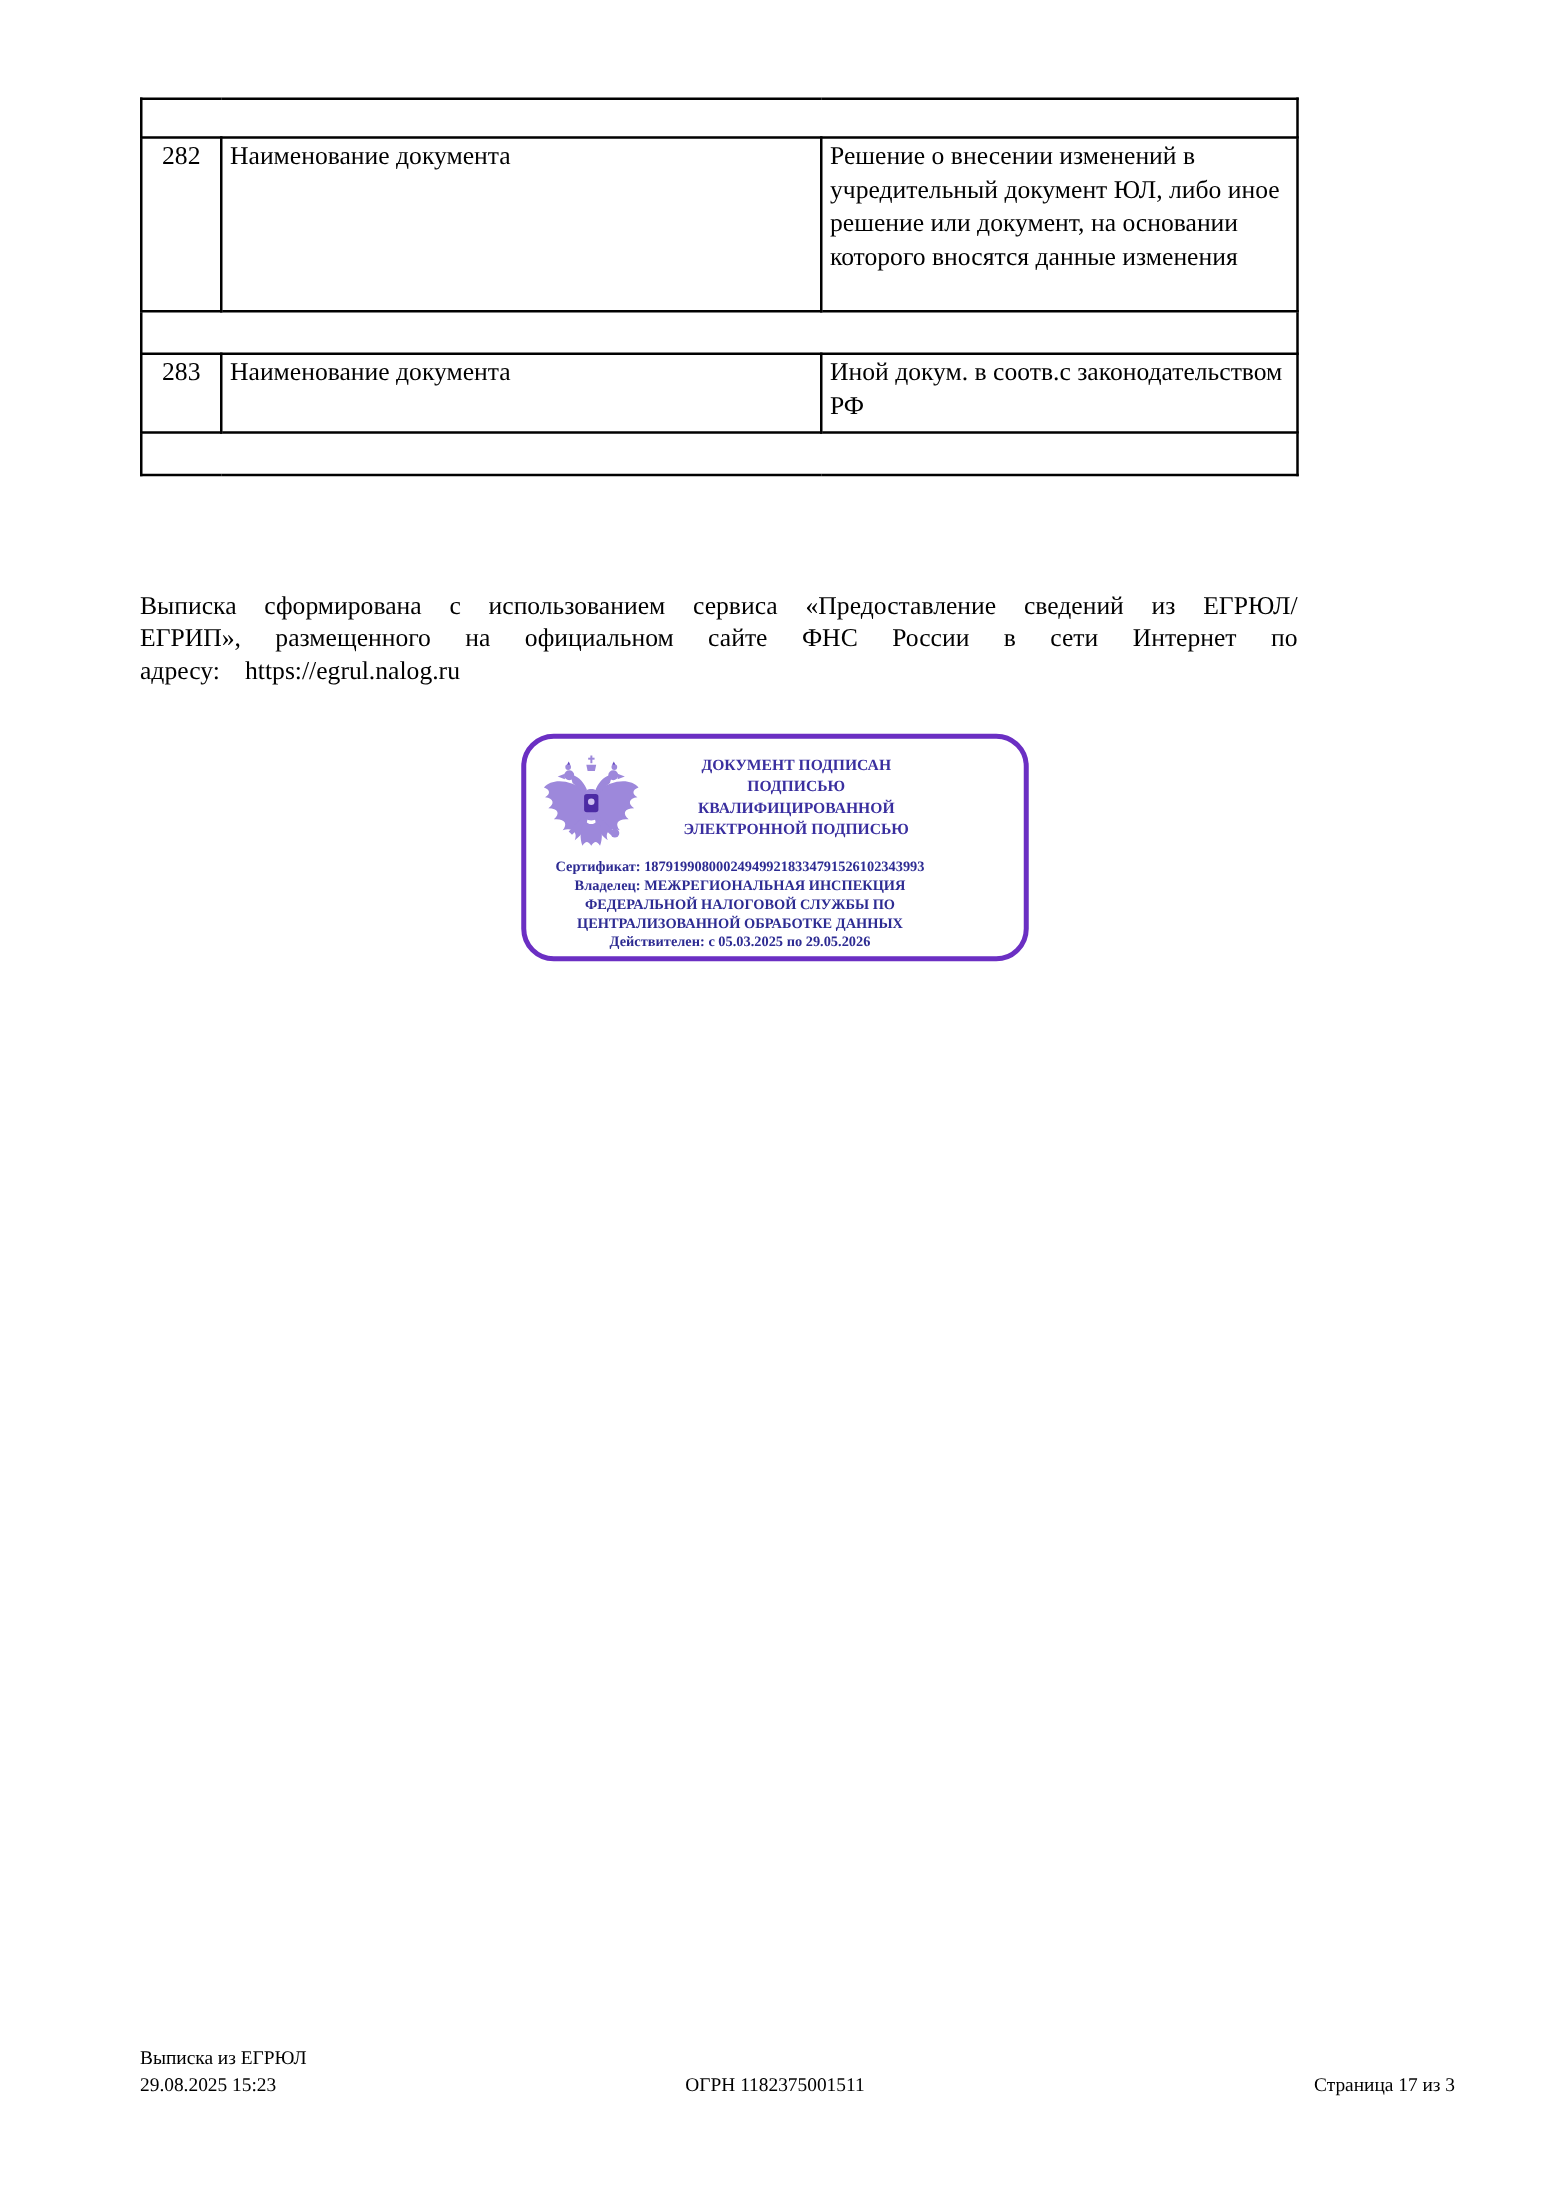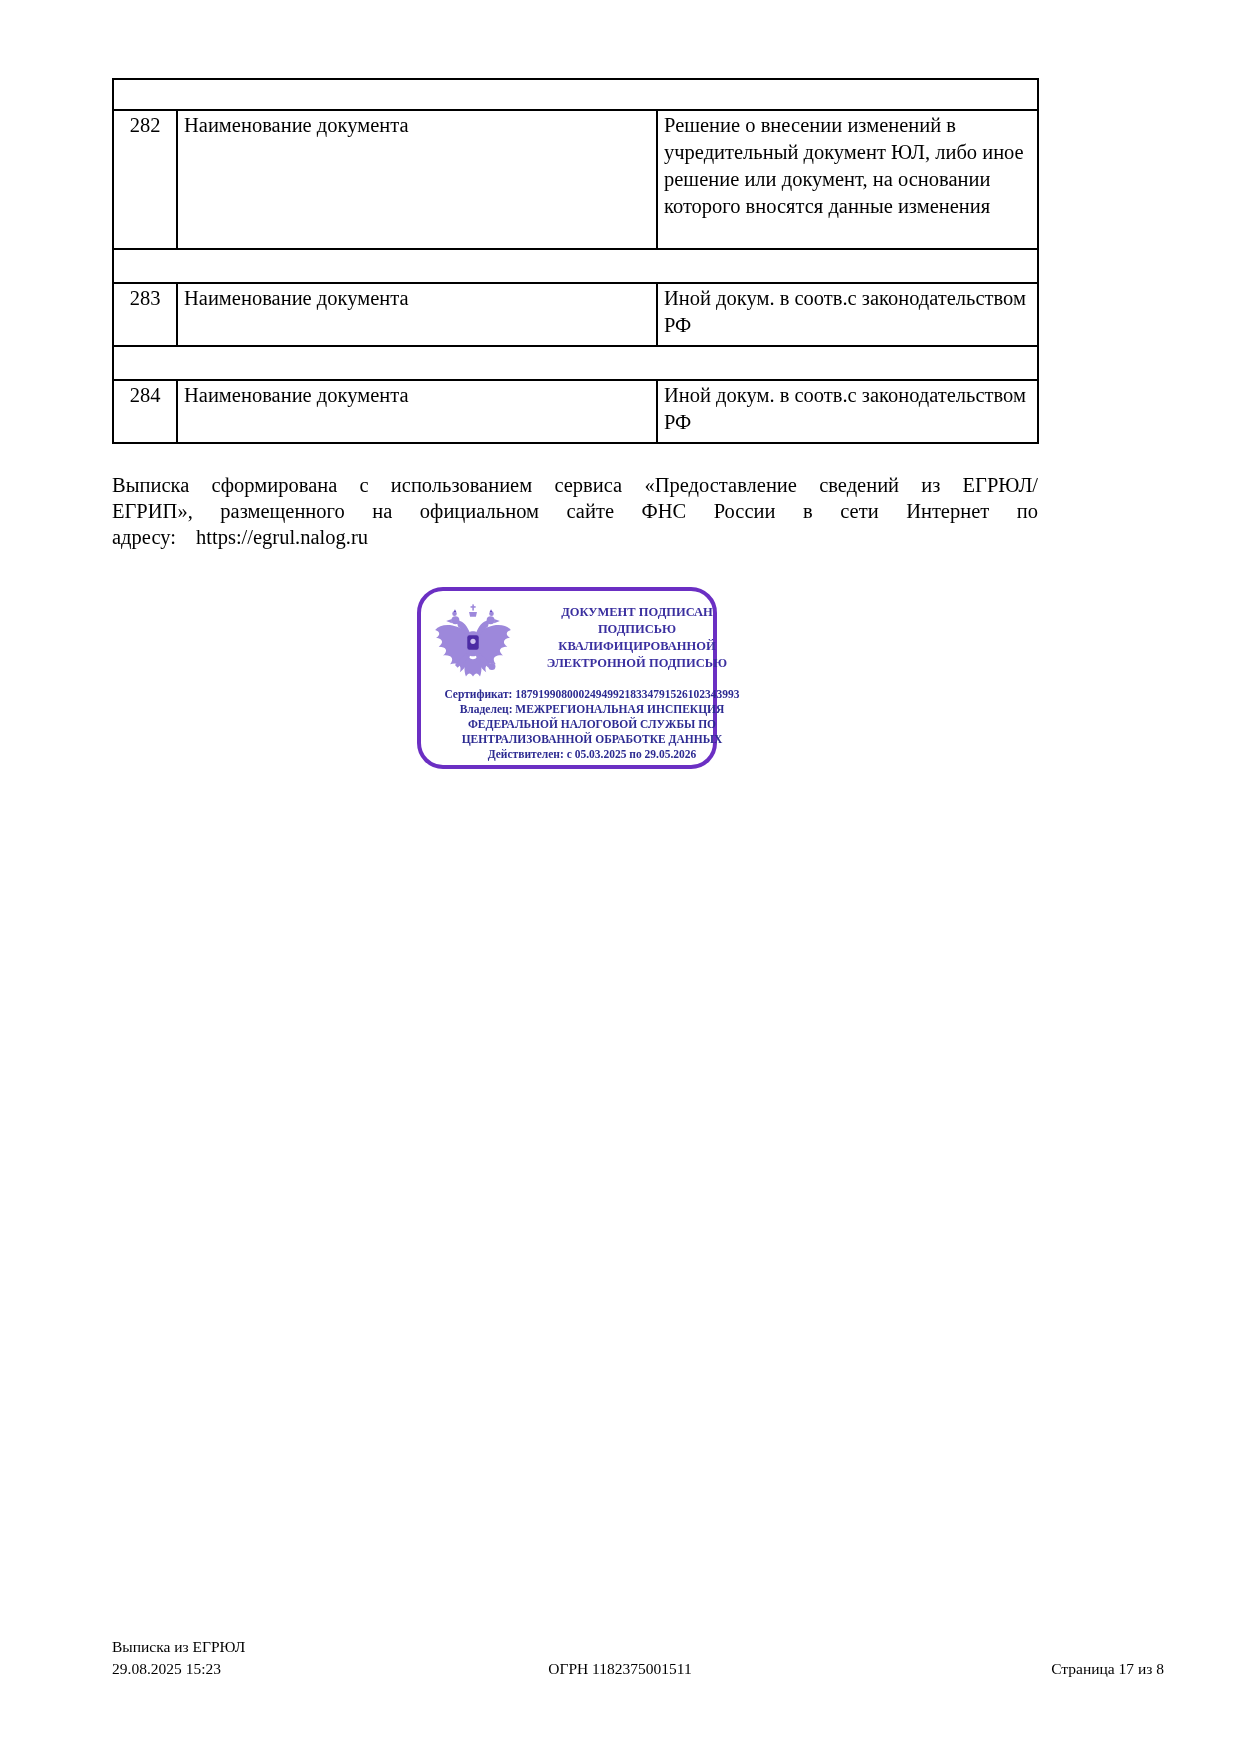--- a/index.html
+++ b/index.html
@@ -37,21 +37,21 @@
   .note{
     position:absolute;left:112px;top:472px;width:926px;
     font-size:20.5px;line-height:26px;
     text-align:justify;
     word-spacing:15px;
   }
 
   
   .stamp{
     position:absolute;left:417px;top:587px;
-    width:300px;height:182px;
+    width:406px;height:182px;
     box-sizing:border-box;
     border:4px solid #6b2fc3;
     border-radius:26px;
     background:#ffffff;
   }
   .stamp .emblem{
     position:absolute;left:7px;top:9px;width:90px;height:88px;
   }
   .stamp .stamp-title{
     position:absolute;left:102px;top:13px;width:228px;
@@ -107,25 +107,20 @@
         <td colspan="3"></td>
       </tr>
       <tr class="row-mid">
         <td class="cell-num">283</td>
         <td>Наименование документа</td>
         <td>Иной докум. в соотв.с законодательством РФ</td>
       </tr>
       <tr class="row-spacer">
         <td colspan="3"></td>
       </tr>
-      <tr class="row-mid">
-        <td class="cell-num">284</td>
-        <td>Наименование документа</td>
-        <td>Иной докум. в соотв.с законодательством РФ</td>
-      </tr>
     </tbody>
   </table>
 
   <div class="note">Выписка сформирована с использованием сервиса «Предоставление сведений из ЕГРЮЛ/ЕГРИП», размещенного на официальном сайте ФНС России в сети Интернет по адресу: https://egrul.nalog.ru</div>
 
   <div class="stamp">
 
     <svg class="emblem" viewBox="0 0 100 100" aria-hidden="true">
       <g fill="#9d88db">
 
@@ -176,15 +171,15 @@
       <p class="info-line"><span>Владелец:</span> <span>МЕЖРЕГИОНАЛЬНАЯ ИНСПЕКЦИЯ ФЕДЕРАЛЬНОЙ НАЛОГОВОЙ СЛУЖБЫ ПО ЦЕНТРАЛИЗОВАННОЙ ОБРАБОТКЕ ДАННЫХ</span></p>
       <p class="info-line"><span>Действителен:</span> <span>с 05.03.2025 по 29.05.2026</span></p>
     </div>
   </div>
 
   <div class="footer-left">
     <div>Выписка из ЕГРЮЛ</div>
     <div>29.08.2025 15:23</div>
   </div>
   <div class="footer-center">ОГРН 1182375001511</div>
-  <div class="footer-right">Страница 17 из 8</div>
+  <div class="footer-right">Страница 17 из 3</div>
 
 </div>
 
 </body></html>

